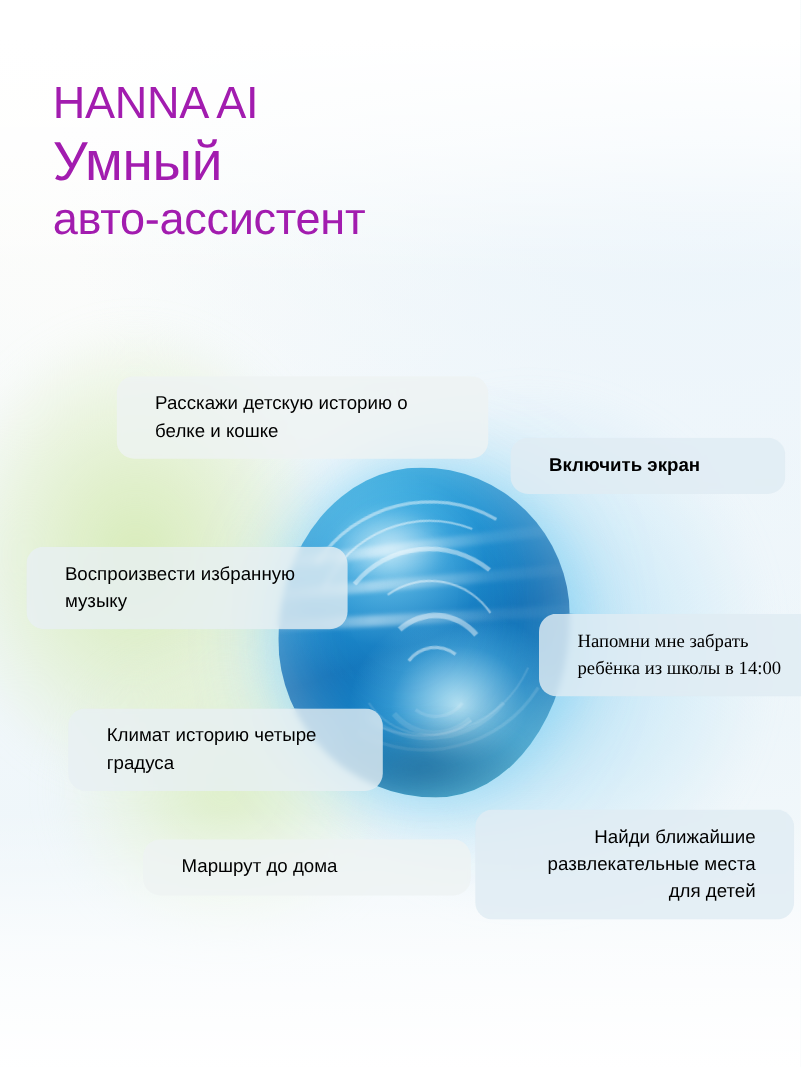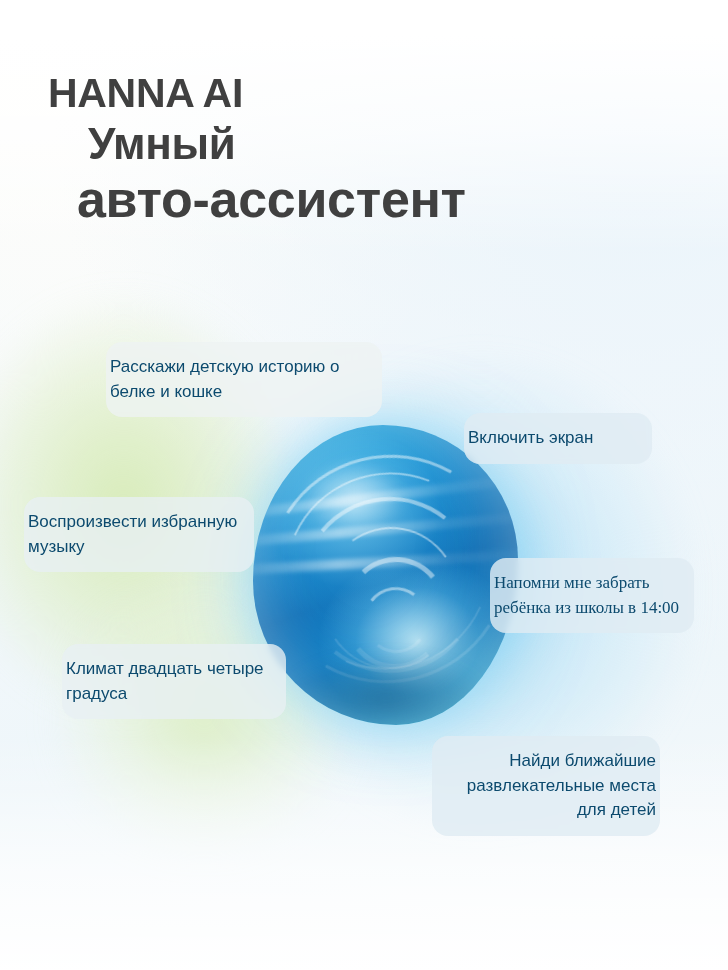--- a/index.html
+++ b/index.html
@@ -76,28 +76,28 @@
   }
 
   
   .headline {
     position: absolute;
     left: 48px;
     top: 70px;
     z-index: 8;
   }
   .headline .line {
-    color: #404040;
-    font-weight: 700;
+    color: #a21caf;
+    font-weight: 400;
     letter-spacing: -0.3px;
     line-height: 1.16;
   }
   .headline .line1 { font-size: 41px; }
-  .headline .line2 { font-size: 44px; margin-left: 40px; }
-  .headline .line3 { font-size: 52px; margin-left: 29px; }
+  .headline .line2 { font-size: 50px; }
+  .headline .line3 { font-size: 41px; }
 
   
   .orb-wrap {
     position: absolute;
     left: 253px;
     top: 425px;
     width: 265px;
     height: 300px;
     z-index: 3;
   }
@@ -168,32 +168,32 @@
     background: radial-gradient(closest-side, rgba(8,60,110,0.45), rgba(8,60,110,0));
     filter: blur(8px);
   }
 
   
   .bubble {
     position: absolute;
     z-index: 6;
     background: rgba(255,255,255,0.58);
     border-radius: 16px;
-    color: #0c4a6e;
+    color: #000000;
     font-size: 17px;
     line-height: 1.45;
-    padding: 13px 4px;
+    padding: 13px 35px;
     backdrop-filter: blur(3px);
   }
   .bubble.shade-blue { background: rgba(223,236,243,0.82); }
   .bubble.shade-soft { background: rgba(232,240,243,0.78); }
   .bubble.shade-pale { background: rgba(238,243,243,0.8); }
 
   #bubble-story      { left: 106px; top: 342px;  width: 268px; }
-  #bubble-screen     { left: 464px; top: 413px;  width: 180px; }
+  #bubble-screen     { left: 464px; top: 398px;  width: 180px; font-weight: bold; }
   #bubble-music      { left: 24px;  top: 497px;  width: 222px; }
   #bubble-remind     { left: 490px; top: 558px;  width: 196px; font-family: Liberation Serif, serif; }
   #bubble-climate    { left: 62px;  top: 644px;  width: 216px; }
   #bubble-route      { left: 130px; top: 763px;  width: 228px; }
   #bubble-places     { left: 432px; top: 736px;  width: 220px; text-align: right; }
 </style>
 </head>
 <body>
 
 <div id="poster">
@@ -225,16 +225,17 @@
       <div class="swirl s6"></div>
       <div class="highlight"></div>
       <div class="shadow-b"></div>
     </div>
   </div>
 
   <div class="bubble shade-pale" id="bubble-story">Расскажи детскую историю о белке и кошке</div>
   <div class="bubble shade-blue" id="bubble-screen">Включить экран</div>
   <div class="bubble shade-soft" id="bubble-music">Воспроизвести избранную музыку</div>
   <div class="bubble shade-blue" id="bubble-remind">Напомни мне забрать ребёнка из школы в 14:00</div>
-  <div class="bubble shade-soft" id="bubble-climate">Климат двадцать четыре градуса</div>
+  <div class="bubble shade-soft" id="bubble-climate">Климат историю четыре градуса</div>
+  <div class="bubble shade-pale" id="bubble-route">Маршрут до дома</div>
   <div class="bubble shade-blue" id="bubble-places">Найди ближайшие развлекательные места для детей</div>
 
 </div>
 
 </body></html>

